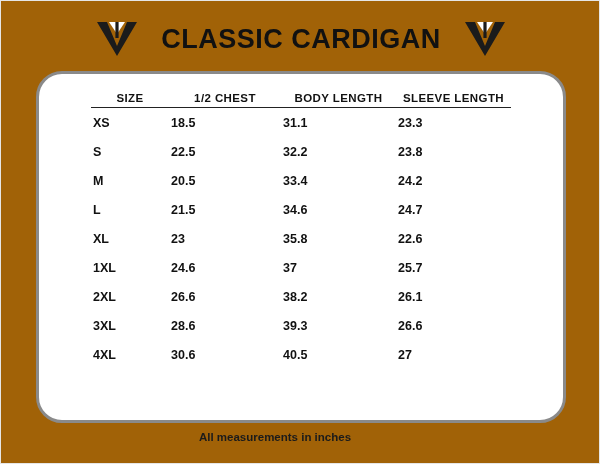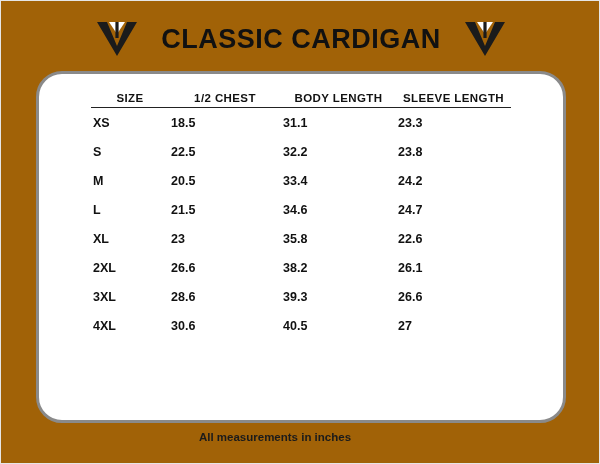--- a/index.html
+++ b/index.html
@@ -174,20 +174,26 @@
           <td>34.6</td>
           <td>24.7</td>
         </tr>
         <tr>
           <td>XL</td>
           <td>23</td>
           <td>35.8</td>
           <td>22.6</td>
         </tr>
         <tr>
+          <td>1XL</td>
+          <td>24.6</td>
+          <td>37</td>
+          <td>25.7</td>
+        </tr>
+        <tr>
           <td>2XL</td>
           <td>26.6</td>
           <td>38.2</td>
           <td>26.1</td>
         </tr>
         <tr>
           <td>3XL</td>
           <td>28.6</td>
           <td>39.3</td>
           <td>26.6</td>

